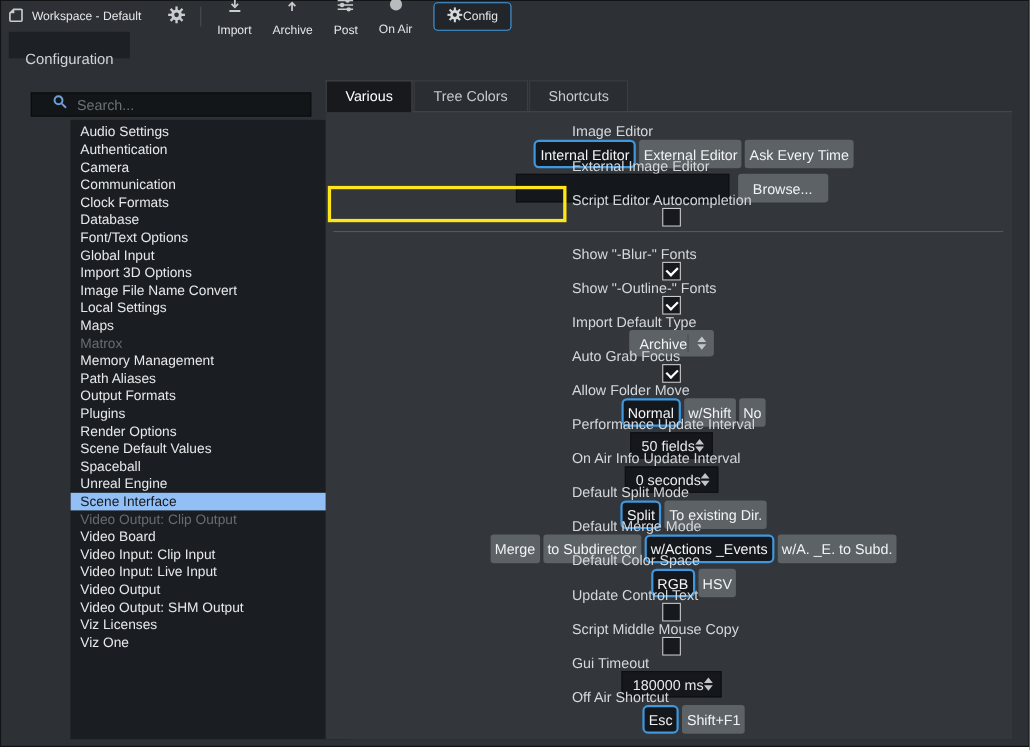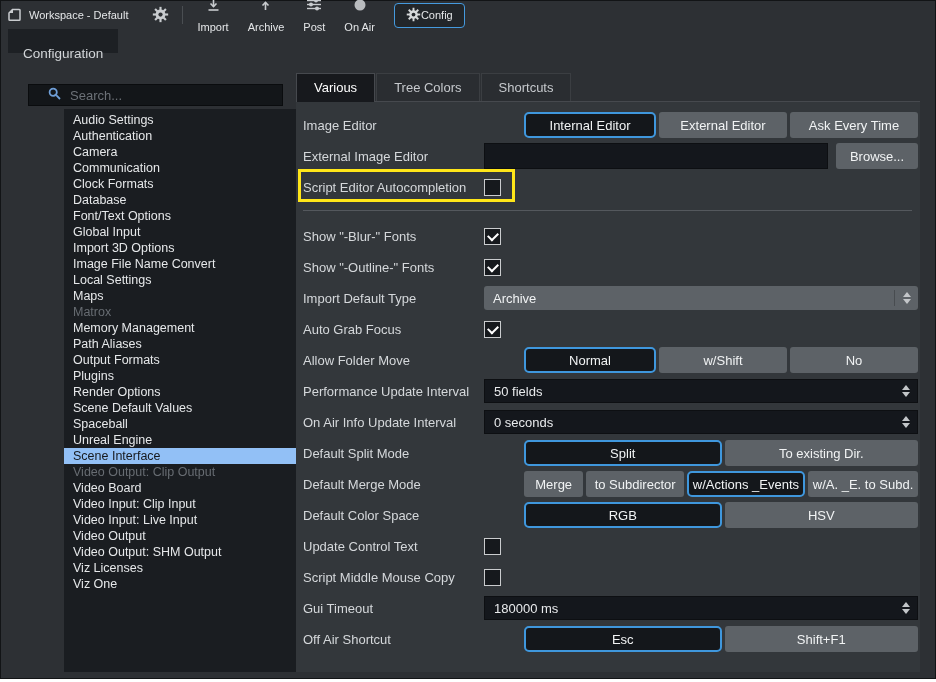--- a/index.html
+++ b/index.html
@@ -74,21 +74,21 @@
   .tab.active {
     background:#17191d; color:#ffffff; border-color:#46494e; height:29px;
   }
 
   
   .panel {
     position:absolute; left:296px; top:101px; width:624px; height:571px;
     background:#33373b; border-top:1px solid #46494e;
     padding:10px 2px 0 7px;
   }
-  .row { display:flex; align-items:center; height:26px; margin-bottom:5px; position:relative; }
+  .row { display:flex; align-items:center; height:26px; margin-bottom:5px; position:relative;flex-direction:column; }
   .lbl { width:181px; flex-shrink:0; font-size:13px; color:#d5d8db; white-space:nowrap; }
   .ctl { flex:1; display:flex; align-items:center; min-width:0; }
   .btns { display:flex; flex:1; gap:3px;padding-left:40px; }
   .btn {
     flex:1; height:26px; background:#5d6267; border:none; border-radius:3px;
     color:#f1f3f4; font-size:13px; font-family:inherit; padding:0 4px;
     white-space:nowrap; cursor:default;
   }
   .btn.sel { background:#14171b; border:2px solid #3f97dd; border-radius:5px; }
   .inp {

